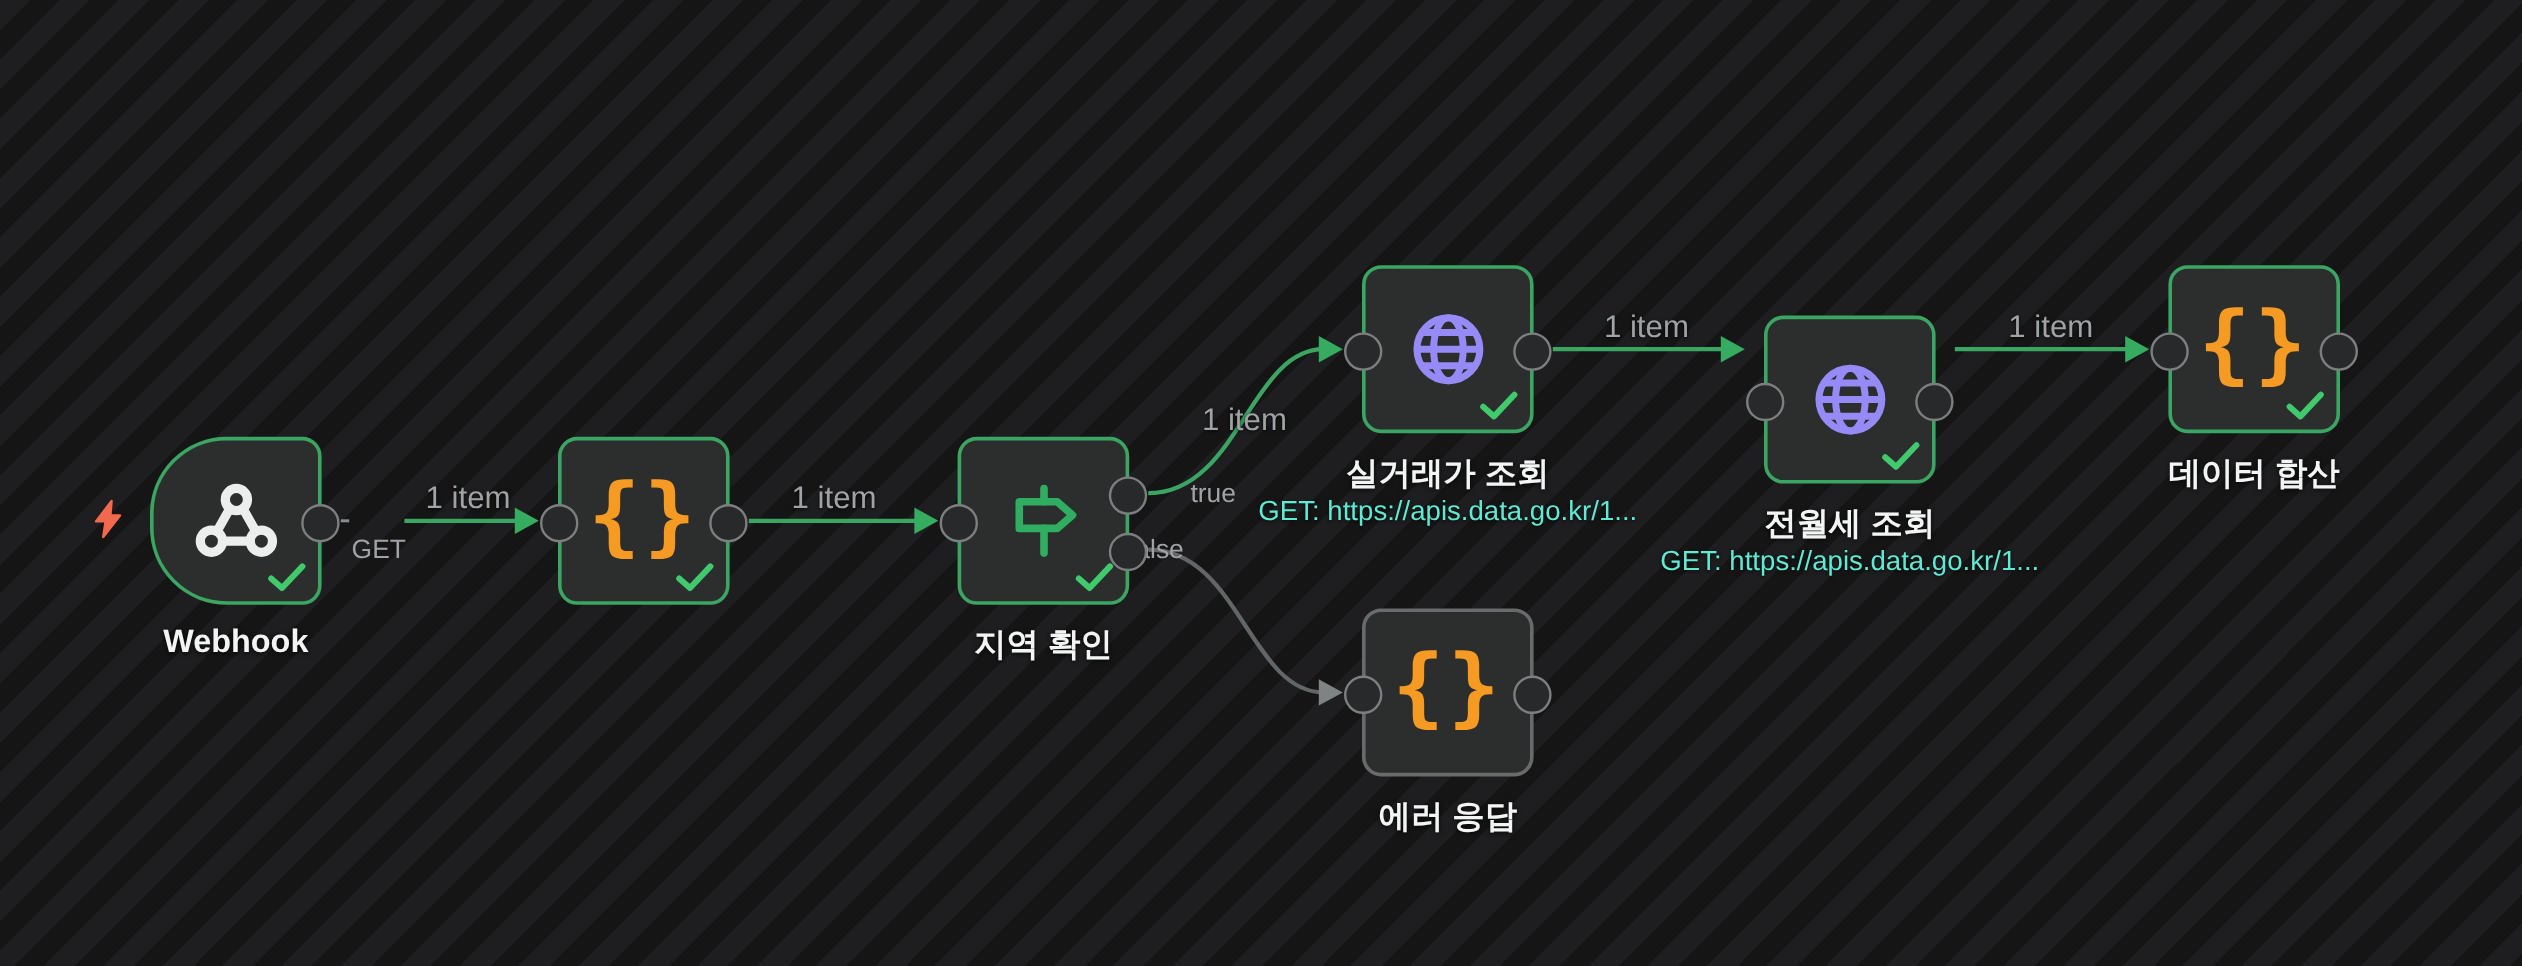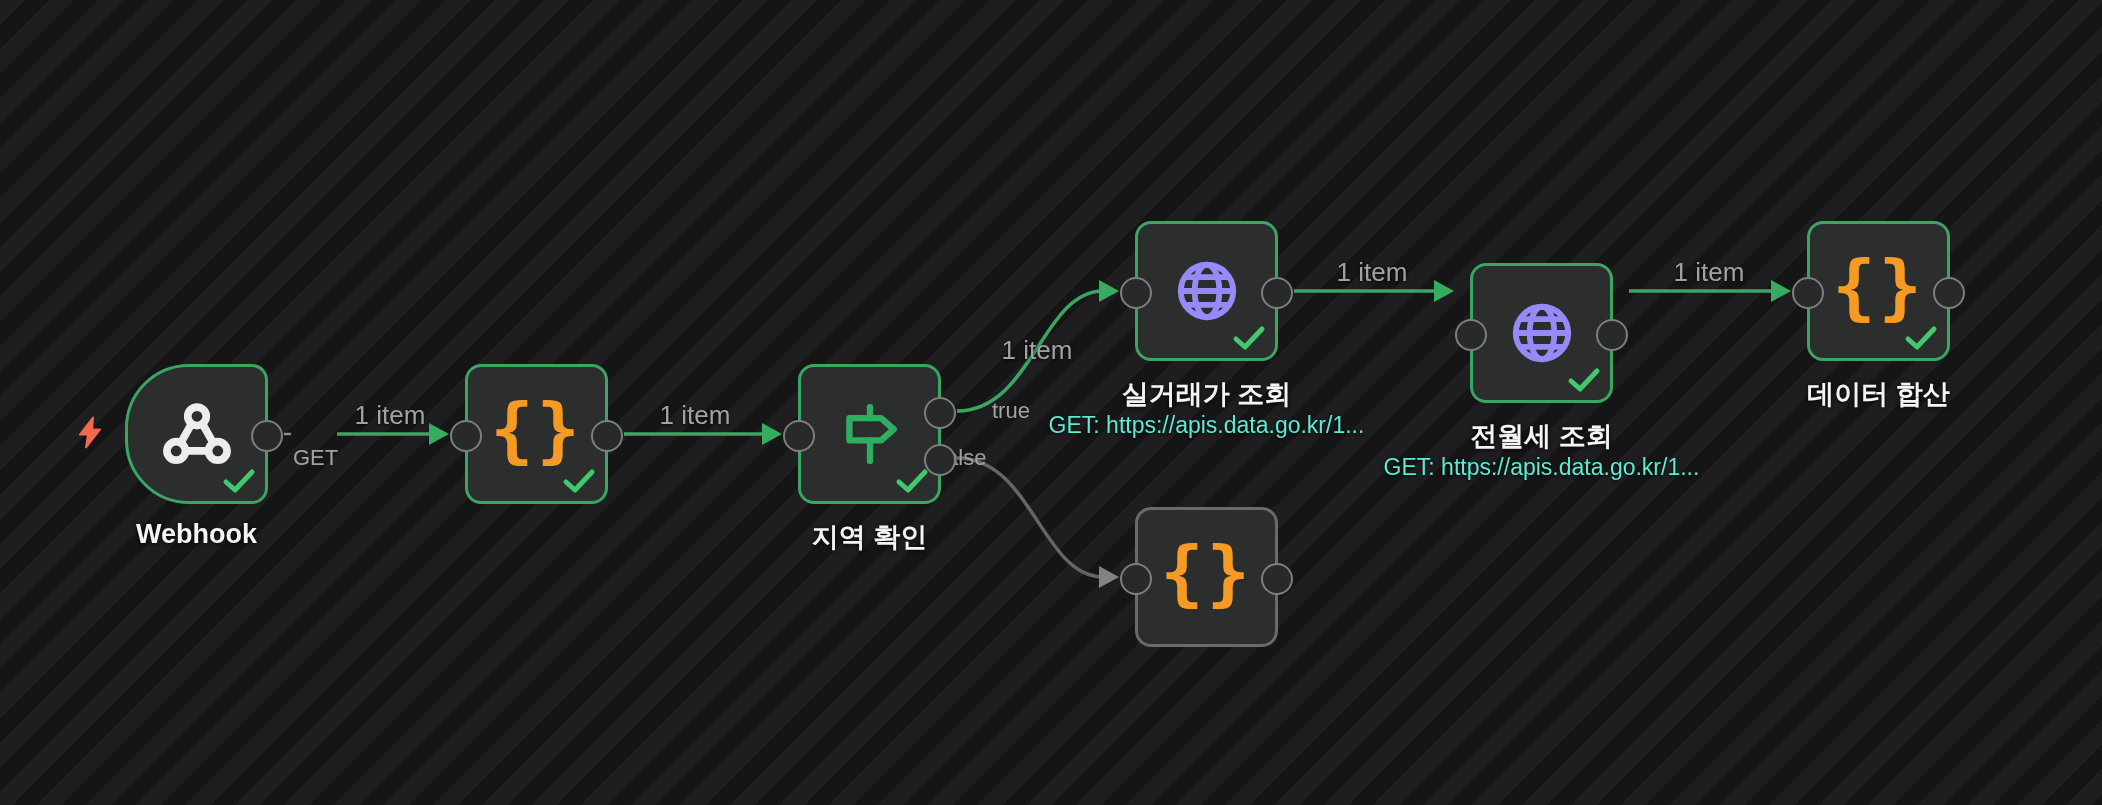--- a/index.html
+++ b/index.html
@@ -219,15 +219,16 @@
     </svg>
     <div class="port in"></div>
     <div class="port out"></div>
     <div class="node-label">데이터 합산</div>
   </div>
 
   <div class="node idle" style="left:1135px;top:507px;">
     <div class="braces">{}</div>
     <div class="port in"></div>
     <div class="port out"></div>
+    <div class="node-label">에러 응답</div>
   </div>
 
 </div>
 
 </body></html>

